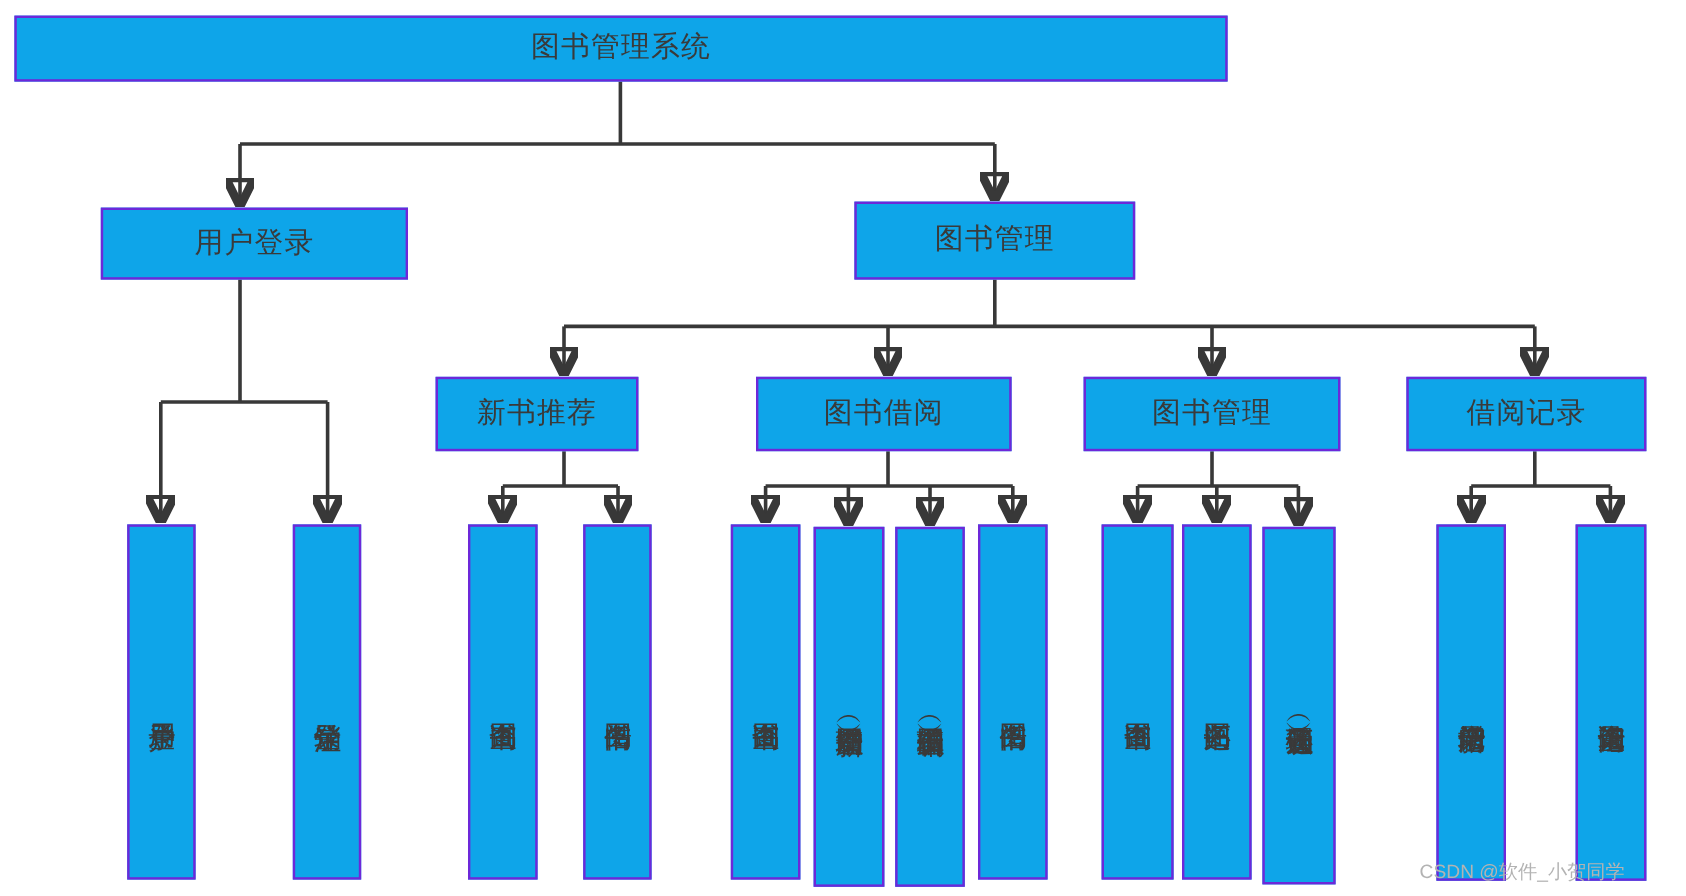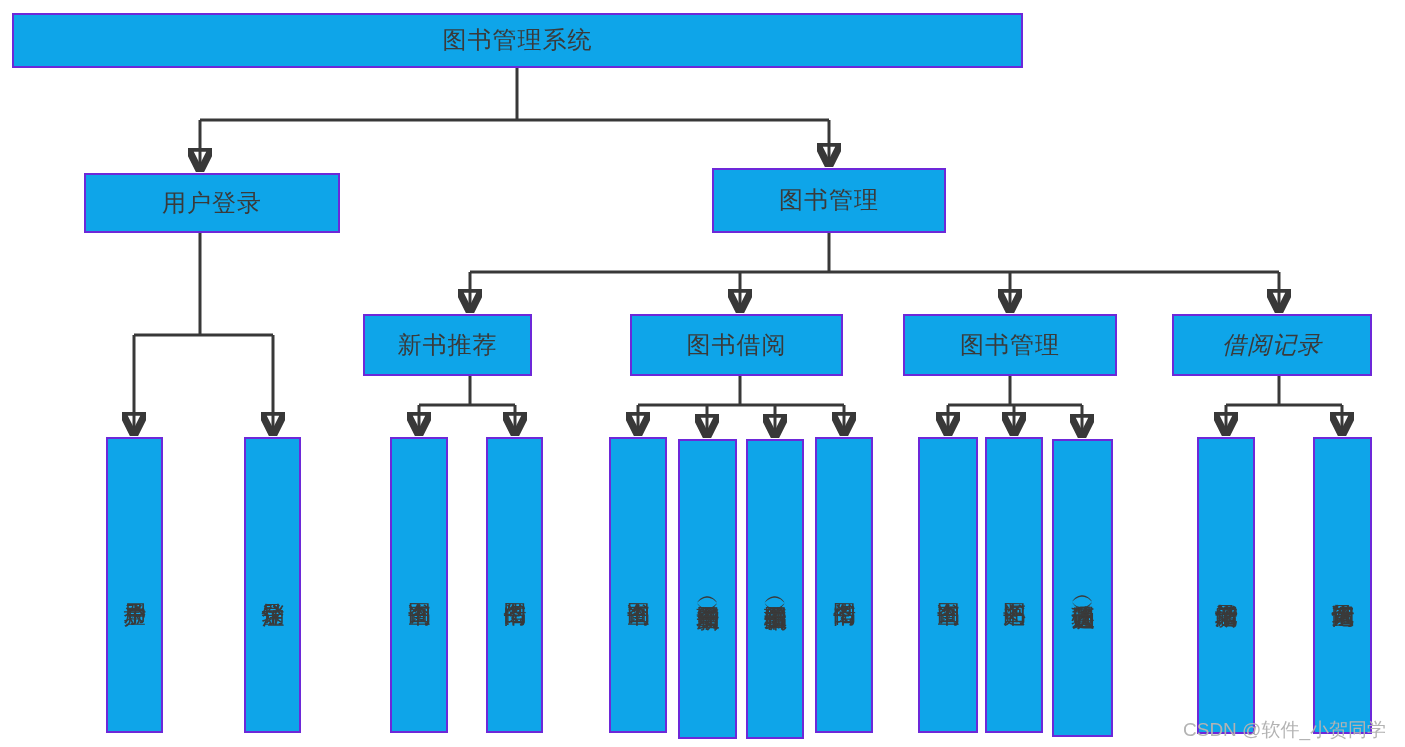--- a/index.html
+++ b/index.html
@@ -41,21 +41,21 @@
   .vnode {
     font-size: 23px;
     line-height: 1.3;
     writing-mode: vertical-rl;
     text-orientation: mixed;
   }
   .watermark {
     position: absolute;
     left: 1183px;
     top: 717px;
-    font-size: 19px;
+    font-size: 16px;
     color: #b3b3b3;
     white-space: nowrap;
     z-index: 10;
   }
 </style>
 </head>
 <body>
 
 <div class="canvas">
 
@@ -97,21 +97,21 @@
   </svg>
 
   <div class="node hnode" style="left:12px; top:13px; width:1011px; height:55px;">图书管理系统</div>
 
   <div class="node hnode" style="left:84px; top:173px; width:256px; height:60px;">用户登录</div>
   <div class="node hnode" style="left:712px; top:168px; width:234px; height:65px;">图书管理</div>
 
   <div class="node hnode" style="left:363px; top:314px; width:169px; height:62px;">新书推荐</div>
   <div class="node hnode" style="left:630px; top:314px; width:213px; height:62px;">图书借阅</div>
   <div class="node hnode" style="left:903px; top:314px; width:214px; height:62px;">图书管理</div>
-  <div class="node hnode" style="left:1172px; top:314px; width:200px; height:62px;font-style:italic;">借阅记录</div>
+  <div class="node hnode" style="left:1172px; top:314px; width:200px; height:62px;">借阅记录</div>
 
   <div class="node vnode" style="left:106px; top:437px; width:57px; height:296px;">用户登录</div>
   <div class="node vnode" style="left:244px; top:437px; width:57px; height:296px;">注销登录</div>
 
   <div class="node vnode" style="left:390px; top:437px; width:58px; height:296px;">查询图书</div>
   <div class="node vnode" style="left:486px; top:437px; width:57px; height:296px;">借阅图书</div>
 
   <div class="node vnode" style="left:609px; top:437px; width:58px; height:296px;">查询图书</div>
   <div class="node vnode" style="left:678px; top:439px; width:59px; height:300px;">新增图书（管理员）</div>
   <div class="node vnode" style="left:746px; top:439px; width:58px; height:300px;">编辑图书（管理员）</div>

